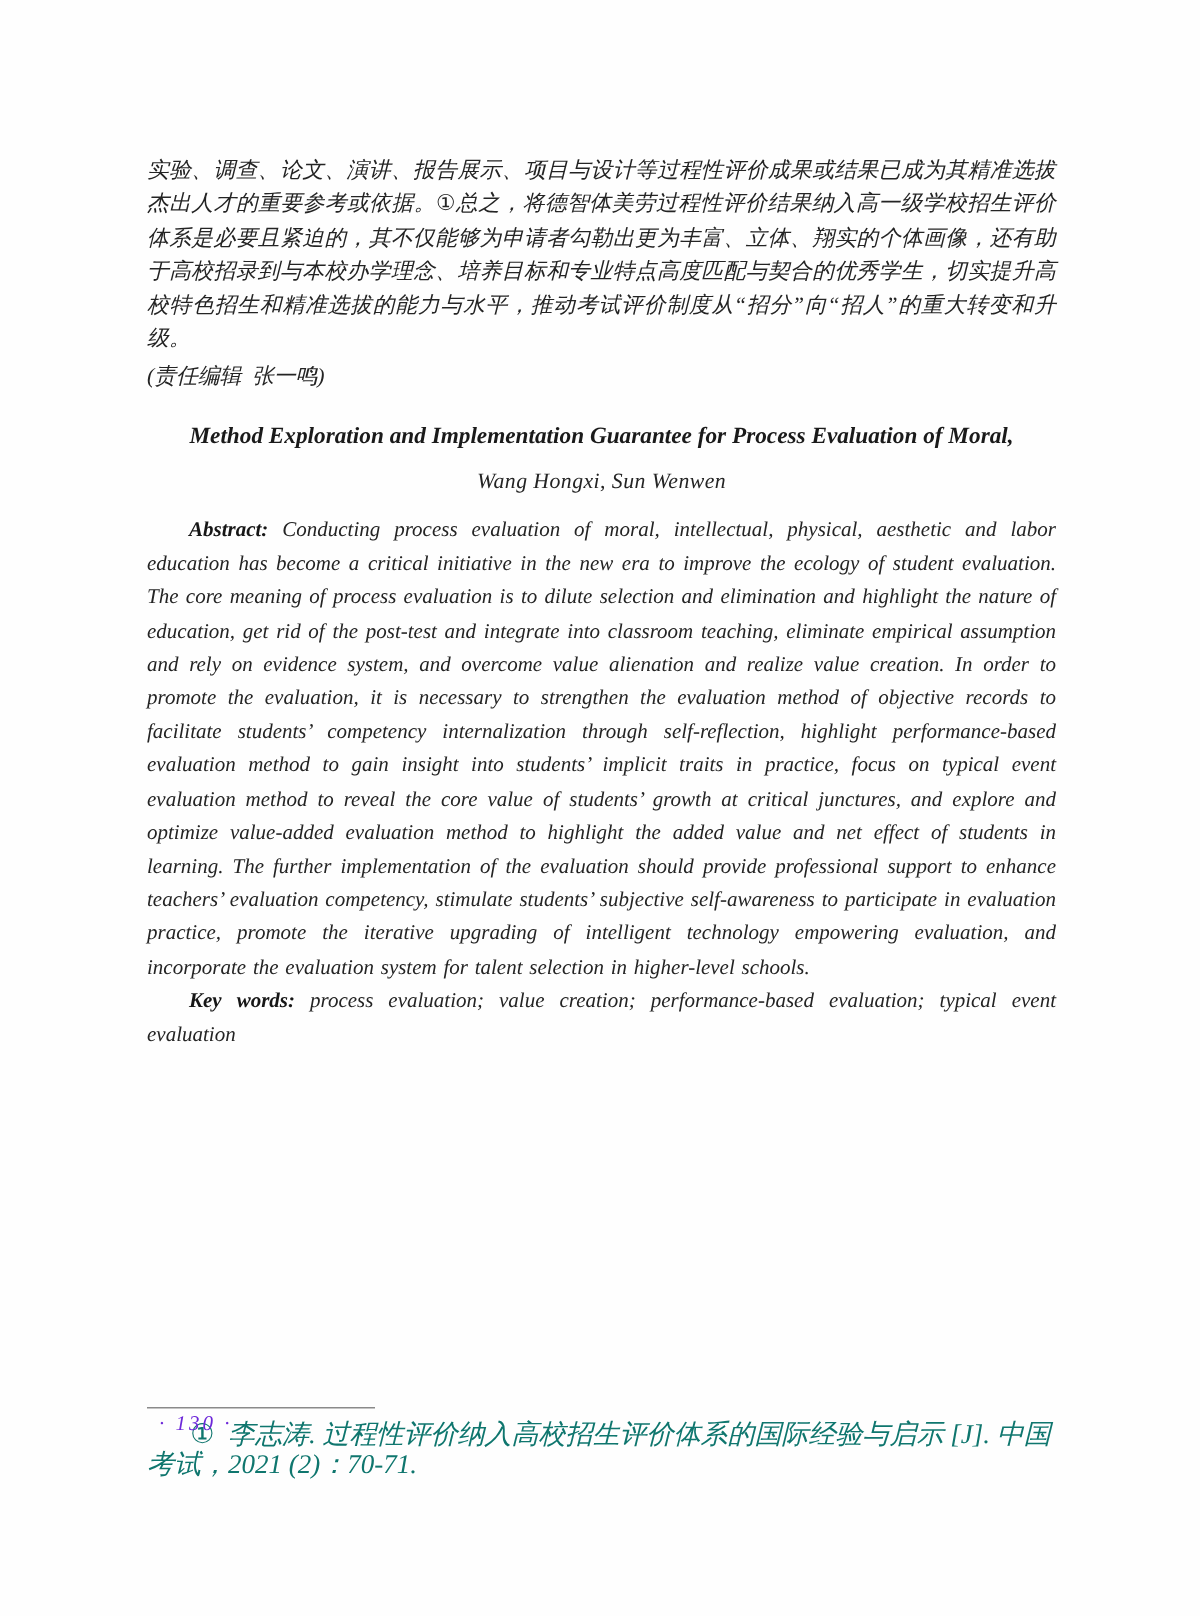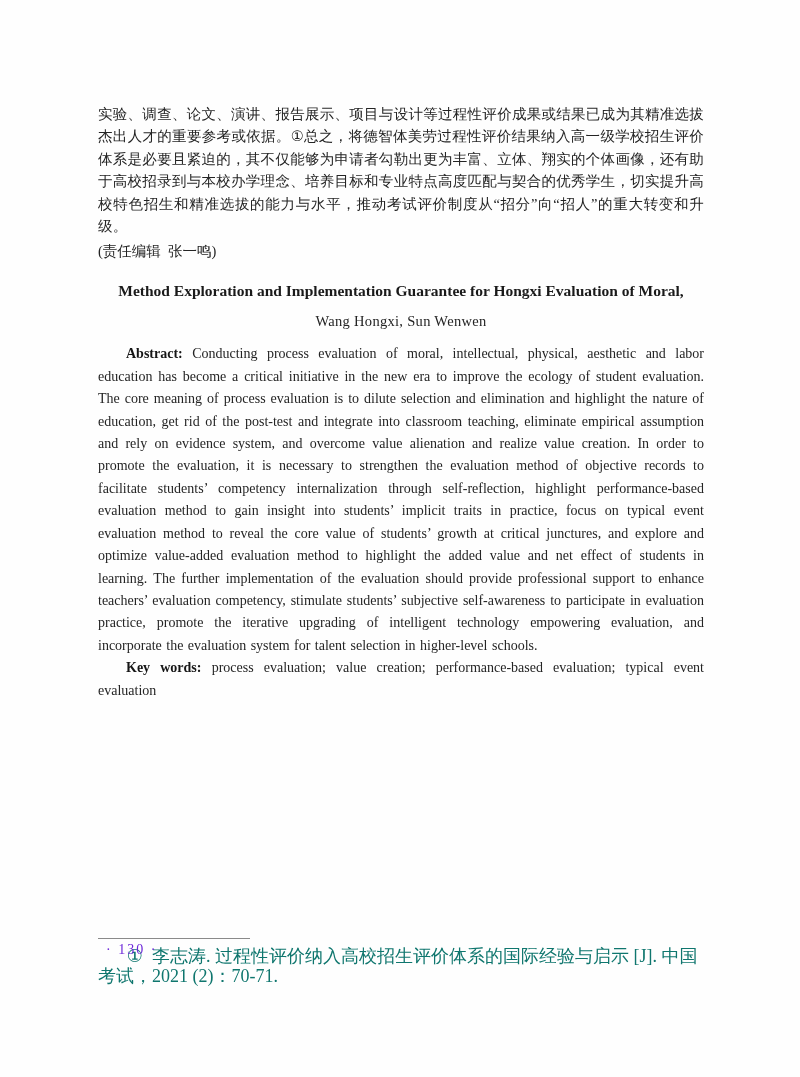--- a/index.html
+++ b/index.html
@@ -8,20 +8,21 @@
     background: #ffffff;
   }
   .page {
     position: relative;
     width: 800px;
     height: 1077px;
     background: #fefefe;
     color: #242424;
     font-family: "Liberation Serif", "DejaVu Serif", "DejaVu Sans", serif;
     overflow: hidden;
+    font-style: italic;
   }
   .content {
     position: absolute;
     left: 98px;
     top: 103px;
     width: 606px;
   }
   .zh-para {
     font-size: 14.5px;
     line-height: 22.4px;
@@ -97,21 +98,21 @@
 <body>
 
 <div class="page">
   <div class="content">
 
     <p class="zh-para">实验、调查、论文、演讲、报告展示、项目与设计等过程性评价成果或结果已成为其精准选拔杰出人才的重要参考或依据。①总之，将德智体美劳过程性评价结果纳入高一级学校招生评价体系是必要且紧迫的，其不仅能够为申请者勾勒出更为丰富、立体、翔实的个体画像，还有助于高校招录到与本校办学理念、培养目标和专业特点高度匹配与契合的优秀学生，切实提升高校特色招生和精准选拔的能力与水平，推动考试评价制度从“招分”向“招人”的重大转变和升级。</p>
 
     <p class="editor-note">(责任编辑&nbsp;&nbsp;张一鸣)</p>
 
     <h1 class="article-title">
-      <span class="title-line">Method Exploration and Implementation Guarantee for Hongxi Evaluation of Moral,</span>
+      <span class="title-line">Method Exploration and Implementation Guarantee for Process Evaluation of Moral,</span>
     </h1>
 
     <p class="authors">Wang Hongxi, Sun Wenwen</p>
 
     <p class="abstract-para">
       <span class="bold-label">Abstract: </span><span>Conducting process evaluation of moral, intellectual, physical, aesthetic and labor education has become a critical initiative in the new era to improve the ecology of student evaluation. The core meaning of process evaluation is to dilute selection and elimination and highlight the nature of education, get rid of the post-test and integrate into classroom teaching, eliminate empirical assumption and rely on evidence system, and overcome value alienation and realize value creation. In order to promote the evaluation, it is necessary to strengthen the evaluation method of objective records to facilitate students’ competency internalization through self-reflection, highlight performance-based evaluation method to gain insight into students’ implicit traits in practice, focus on typical event evaluation method to reveal the core value of students’ growth at critical junctures, and explore and optimize value-added evaluation method to highlight the added value and net effect of students in learning. The further implementation of the evaluation should provide professional support to enhance teachers’ evaluation competency, stimulate students’ subjective self-awareness to participate in evaluation practice, promote the iterative upgrading of intelligent technology empowering evaluation, and incorporate the evaluation system for talent selection in higher-level schools.</span>
     </p>
 
     <p class="keywords-para">
       <span class="bold-label">Key words: </span><span>process evaluation; value creation; performance-based evaluation; typical event evaluation</span>

